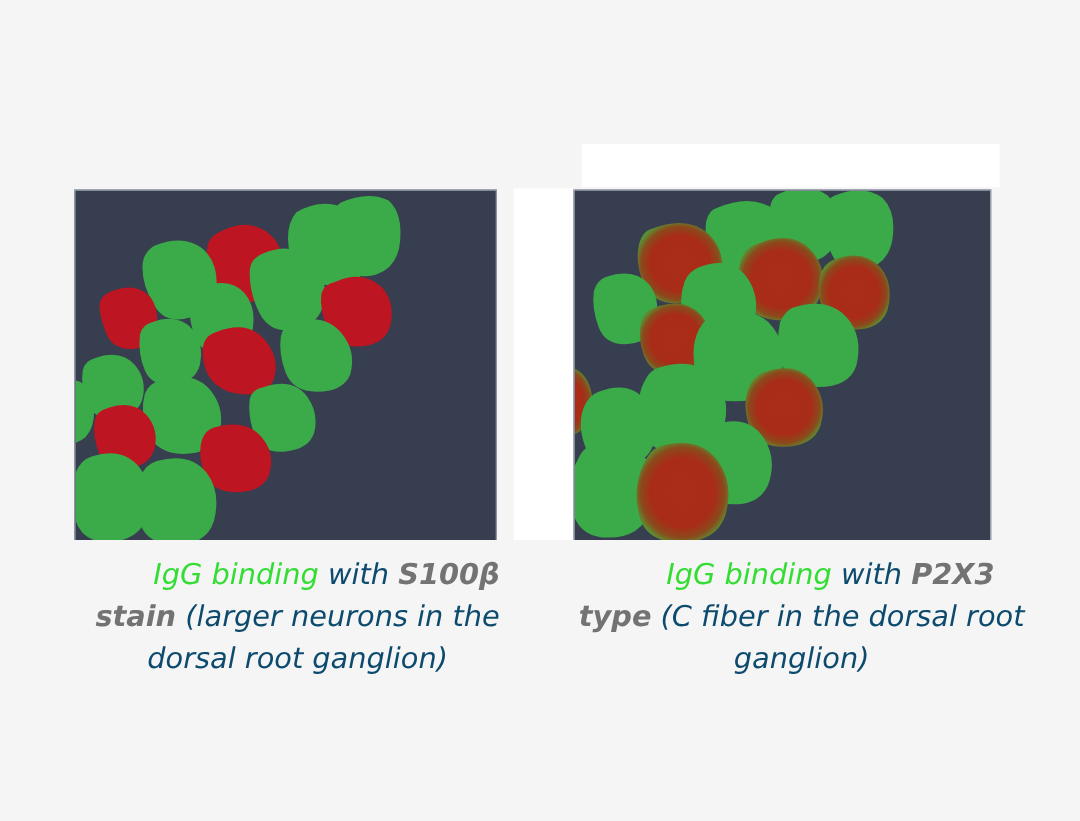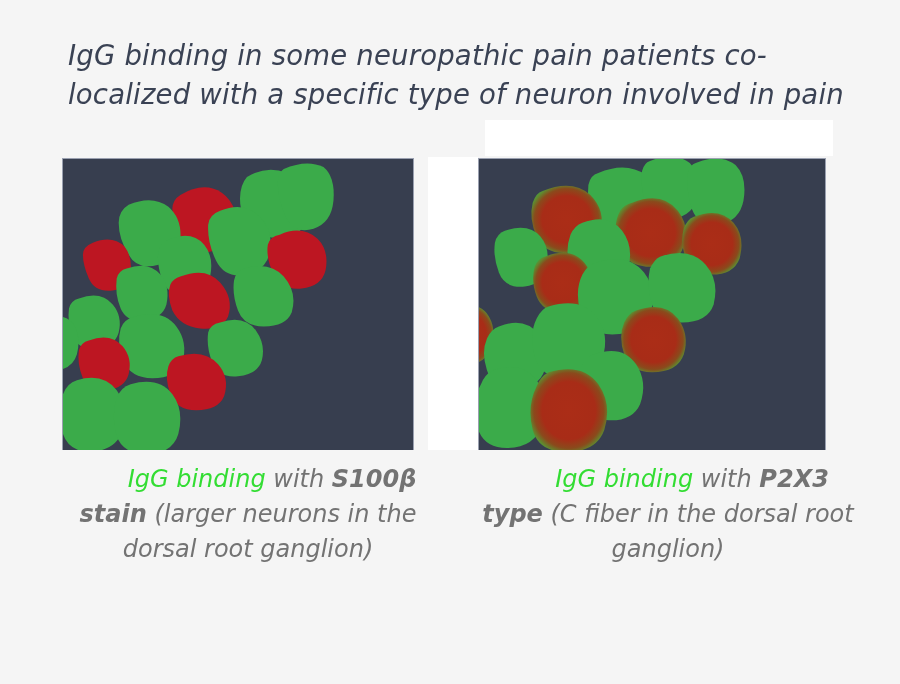--- a/index.html
+++ b/index.html
@@ -72,28 +72,27 @@
     font-size: 24px;
     line-height: 35px;
     text-align: center;
     color: #3a4254;
   }
   #caption-left  { left: 58px;  width: 380px; }
   #caption-right { left: 478px; width: 380px; }
 
   .cap-green { color: #33dd33; margin-left: 48px; }
   .cap-red   { color: #737373; font-weight: bold; }
-  .cap-dark  { color: #737373; }
+  .cap-dark  { color: #0c4a6e; }
 </style>
 </head>
 <body>
 
 <div id="slide">
 
-  <div id="title">IgG binding in some neuropathic pain patients co-localized with a specific type of neuron involved in pain</div>
 
   <div id="white-top-right" class="white-block"></div>
   <div id="white-gap" class="white-block"></div>
 
   <div id="panel-left" class="panel">
     <svg viewBox="0 0 352 292" preserveAspectRatio="none">
       <rect x="0" y="0" width="352" height="292" fill="#373e4f"></rect>
       <g>
 
         <path fill="#3bab4a" d="M185 18 Q205 6 225 14 Q247 24 248 46 Q250 68 231 76 Q210 84 194 72 Q178 60 178 40 Q178 26 185 18Z"></path>

